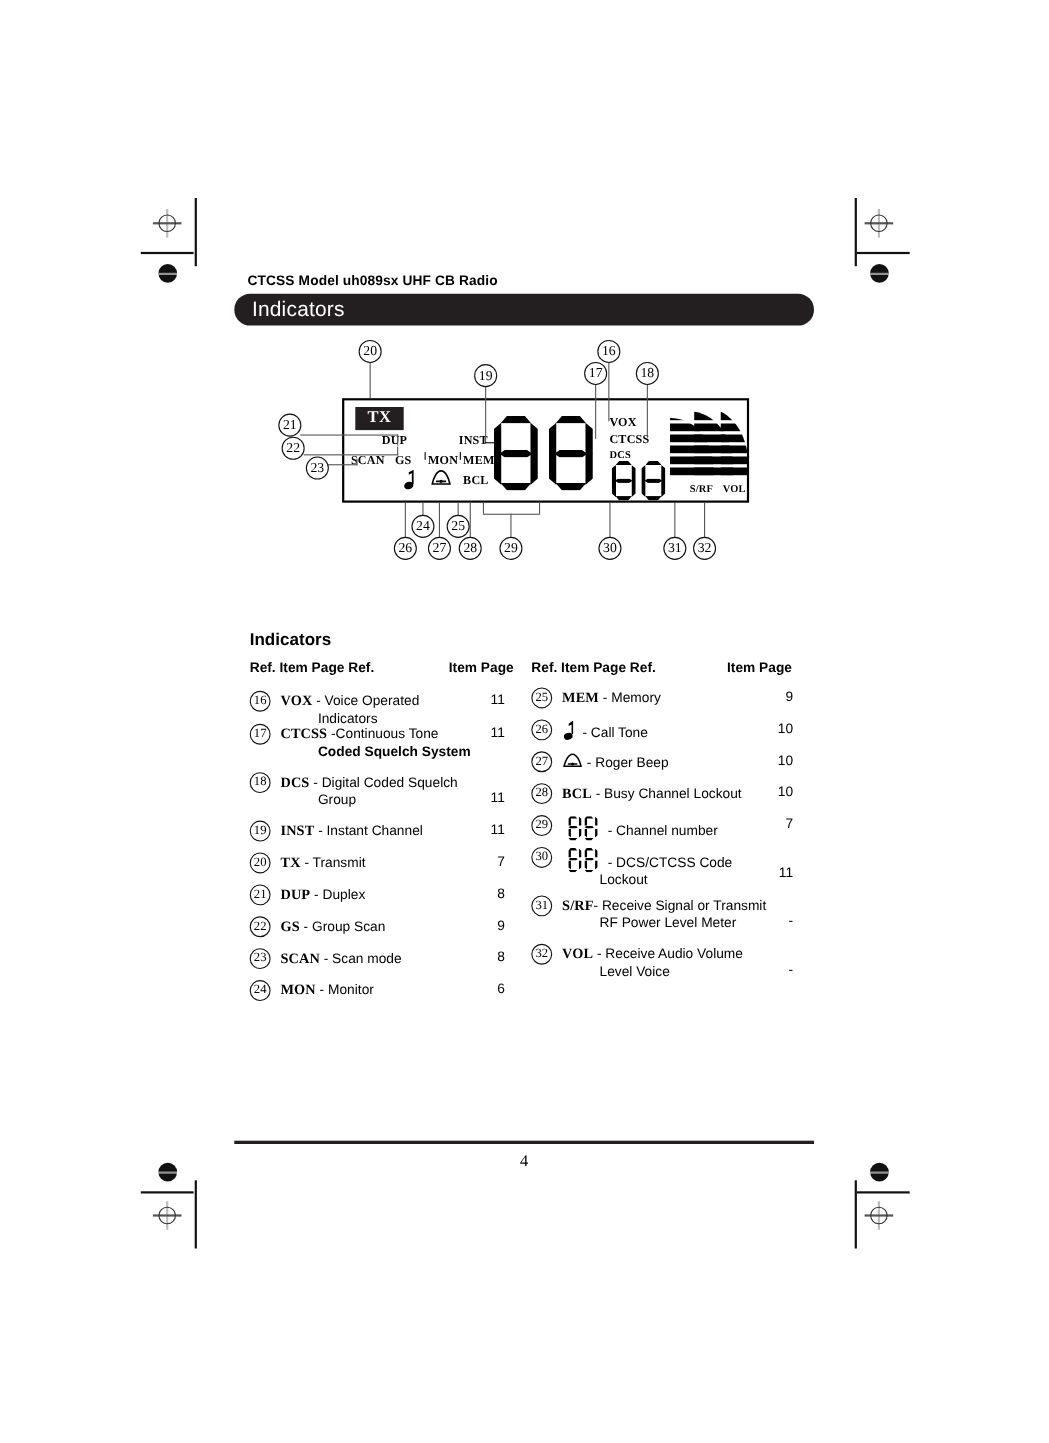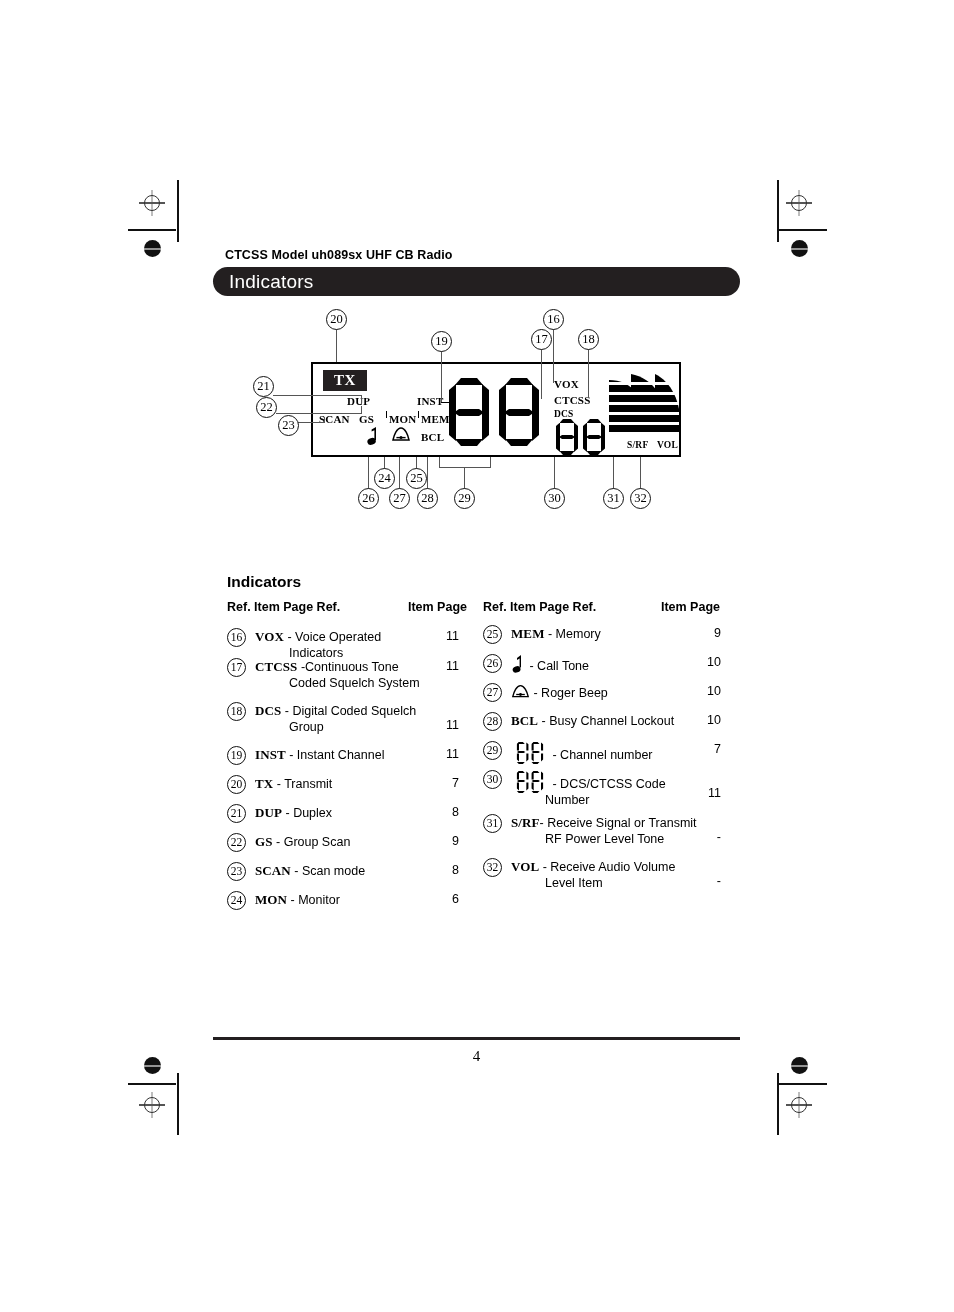--- a/index.html
+++ b/index.html
@@ -310,21 +310,21 @@
   <div class="colhead" style="left:648px;top:600px;width:72px;text-align:right;">Item Page</div>
 
   <div class="tbl" id="left-col" style="left:227px;top:628px;width:240px;">
       <div class="row" style="position: absolute; left: 0px; top: 0px; width: 100%;">
         <div class="rcal">16</div>
         <div class="rtxt"><b>VOX</b> - Voice Operated<span class="cont" style="padding-left:34px;">Indicators</span></div>
         <div class="rpg" style="left: 208px; width: 24px; top: 1px;">11</div>
       </div>
       <div class="row" style="position: absolute; left: 0px; top: 30px; width: 100%;">
         <div class="rcal">17</div>
-        <div class="rtxt"><b>CTCSS</b> -Continuous Tone<span class="cont" style="padding-left:34px;">Coded Squelch System</span></div>
+        <div class="rtxt"><b>CTCSS</b> -Continuous Tone<span class="cont" style="padding-left:34px;font-weight:bold;">Coded Squelch System</span></div>
         <div class="rpg" style="left: 208px; width: 24px; top: 1px;">11</div>
       </div>
       <div class="row" style="position: absolute; left: 0px; top: 74px; width: 100%;">
         <div class="rcal">18</div>
         <div class="rtxt"><b>DCS</b> - Digital Coded Squelch<span class="cont" style="padding-left:34px;">Group</span></div>
         <div class="rpg" style="left: 208px; width: 24px; top: 16px;">11</div>
       </div>
       <div class="row" style="position: absolute; left: 0px; top: 118px; width: 100%;">
         <div class="rcal">19</div>
         <div class="rtxt"><b>INST</b> - Instant Channel</div>
@@ -422,30 +422,30 @@
             </g>
             <g transform="translate(28,0)">
               <path d="M3.5 0 L11.5 0 L15 4 L0 4 Z" fill="#000"></path>
               <path d="M0 4.5 L4 1 L4 16 L0 16 Z" fill="#000"></path>
               <path d="M18 1 L22 4.5 L22 16 L18 16 Z" fill="#000"></path>
               <path d="M3 17 L13 17 L16 19 L13 21 L3 21 L0 19 Z" fill="#000"></path>
               <path d="M0 22 L4 22 L4 37 L0 33.5 Z" fill="#000"></path>
               <path d="M18 22 L22 22 L22 33.5 L18 37 Z" fill="#000"></path>
               <path d="M0 38 L15 38 L11.5 42 L3.5 42 Z" fill="#000"></path>
             </g>
-          </svg>  -  DCS/CTCSS Code<span class="cont" style="padding-left:34px;">Number</span></div>
+          </svg>  -  DCS/CTCSS Code<span class="cont" style="padding-left:34px;">Lockout</span></div>
         <div class="rpg" style="left: 214px; width: 24px; top: 16px;">11</div>
       </div>
       <div class="row" style="position: absolute; left: 0px; top: 189px; width: 100%;">
         <div class="rcal">31</div>
-        <div class="rtxt"><b>S/RF</b>- Receive Signal or Transmit<span class="cont" style="padding-left:34px;">RF Power Level Tone</span></div>
+        <div class="rtxt"><b>S/RF</b>- Receive Signal or Transmit<span class="cont" style="padding-left:34px;">RF Power Level Meter</span></div>
         <div class="rpg" style="left: 214px; width: 24px; top: 16px;">-</div>
       </div>
       <div class="row" style="position: absolute; left: 0px; top: 233px; width: 100%;">
         <div class="rcal">32</div>
-        <div class="rtxt"><b>VOL</b> - Receive Audio Volume<span class="cont" style="padding-left:34px;">Level Item</span></div>
+        <div class="rtxt"><b>VOL</b> - Receive Audio Volume<span class="cont" style="padding-left:34px;">Level Voice</span></div>
         <div class="rpg" style="left: 214px; width: 24px; top: 16px;">-</div>
       </div>
     </div>
 
   <div class="rule"></div>
   <div class="pageno">4</div>
 </div>
 
 </body></html>

